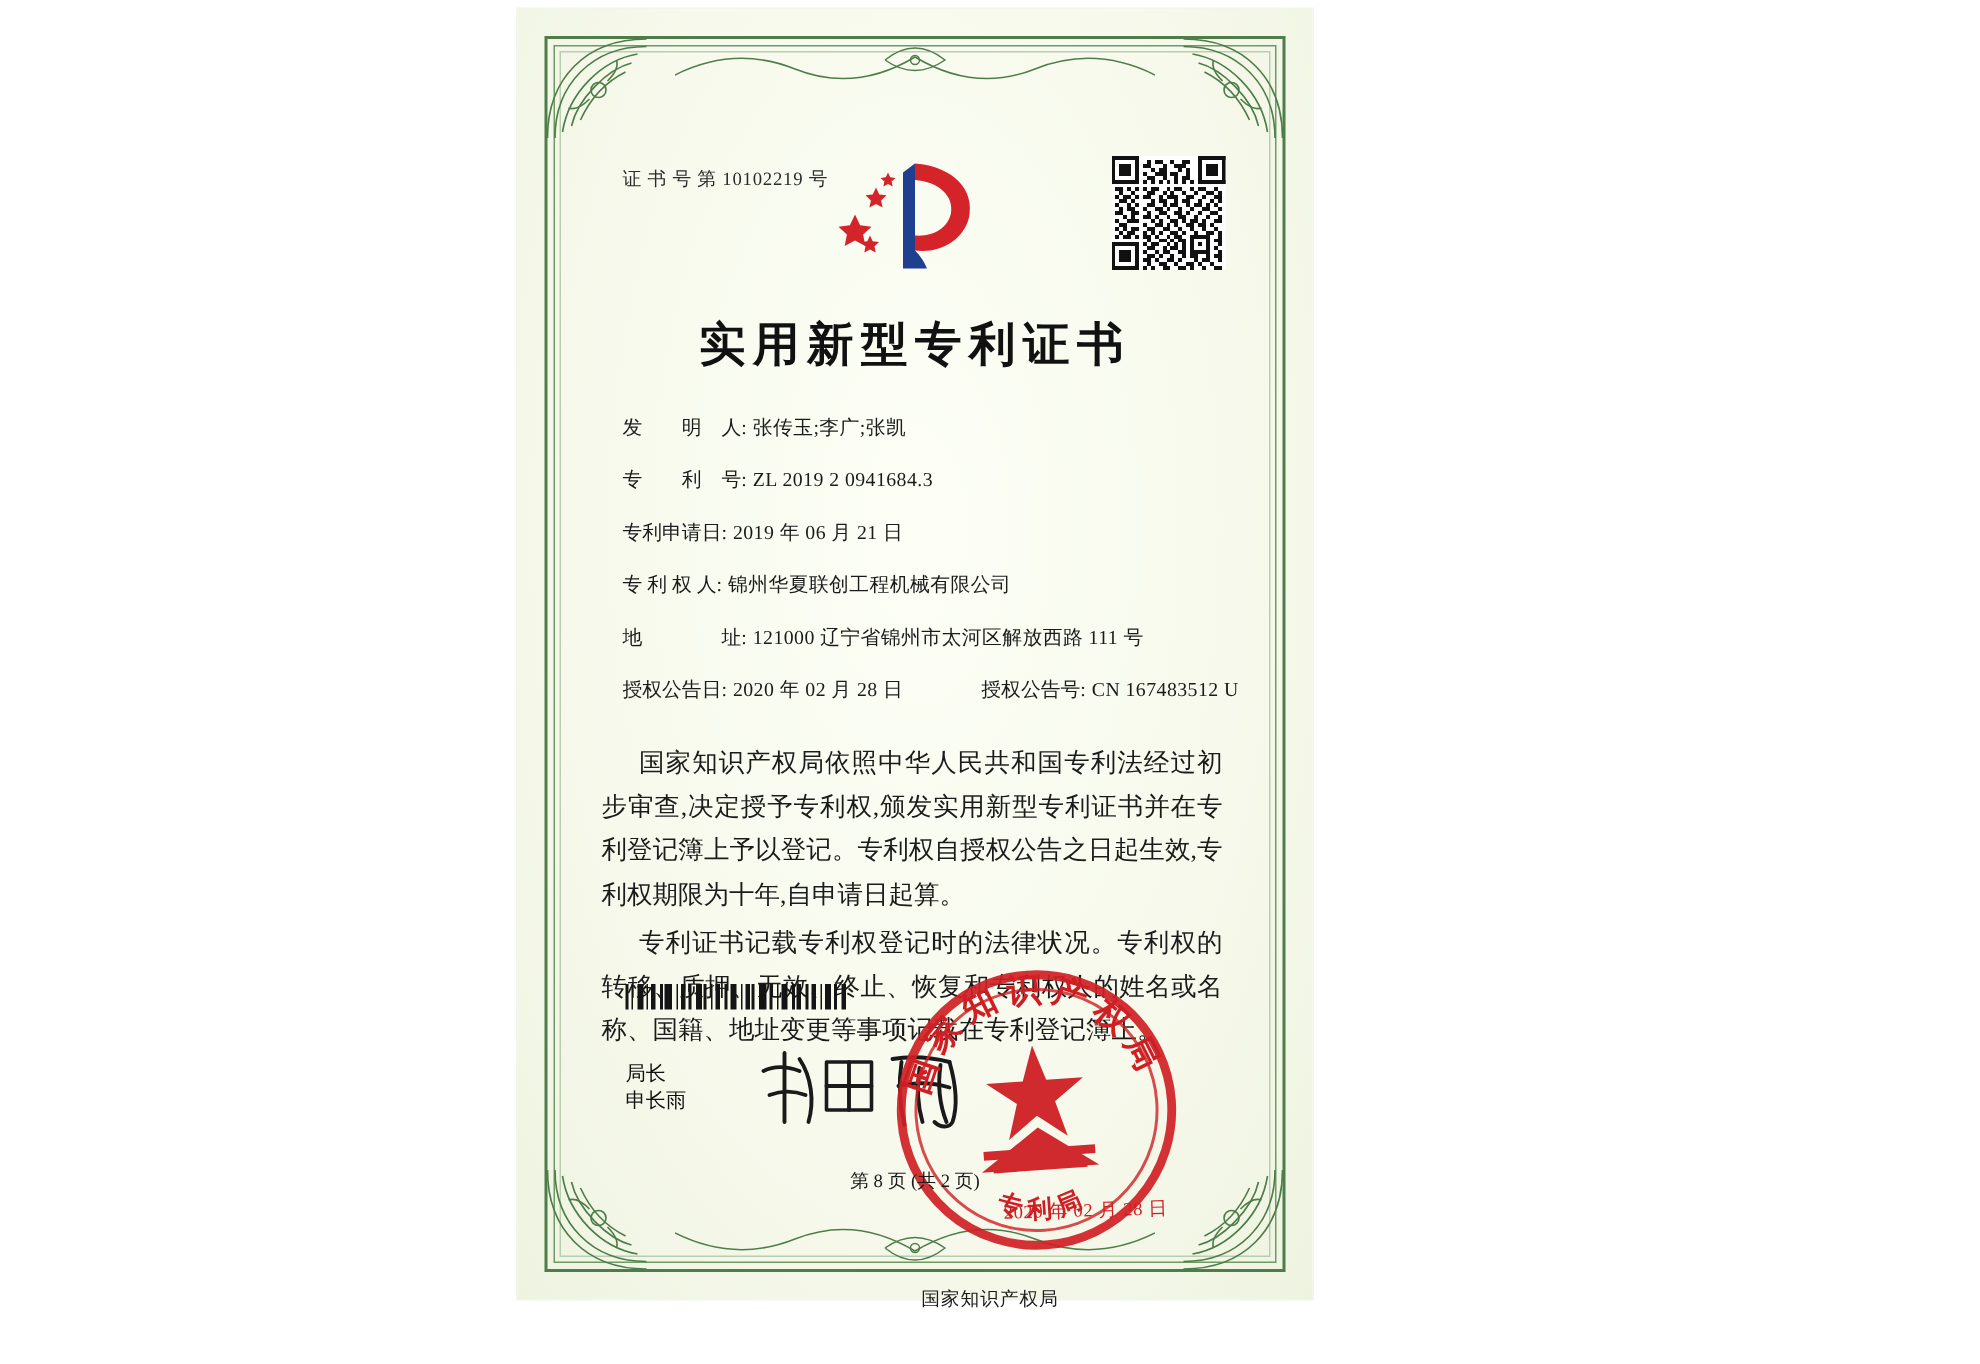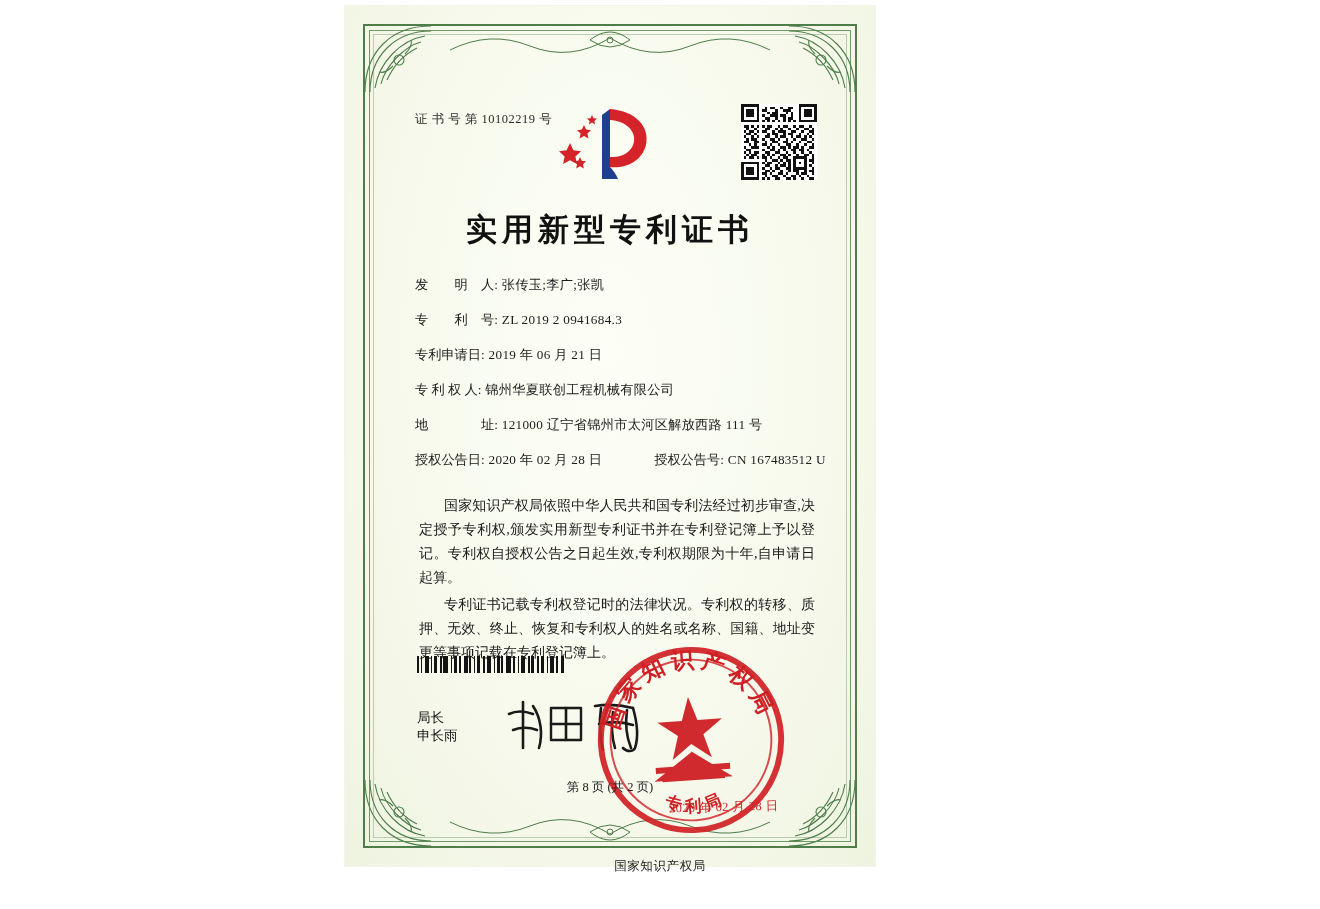--- a/index.html
+++ b/index.html
@@ -145,24 +145,24 @@
   .field-value {
     margin-left: 4px;
     letter-spacing: 0.3px;
   }
   .field-row .second-label {
     margin-left: 52px;
   }
 
   .paras {
     position: absolute;
-    left: 26px;
+    left: 8px;
     right: 12px;
     top: 440px;
-    font-size: 14px;
+    font-size: 17px;
     line-height: 1.72;
     color: #1b1b1b;
     text-align: justify;
   }
   .paras p {
     margin: 0 0 3px 0;
     text-indent: 25px;
   }
 
   
@@ -182,20 +182,21 @@
   }
 
   
   .sig-block {
     position: absolute;
     left: 24px;
     top: 655px;
     font-size: 13.5px;
     line-height: 1.35;
     color: #111;
+    font-family: Liberation Mono, monospace;
   }
   .handwriting {
     position: absolute;
     left: 110px;
     top: 640px;
     width: 150px;
     height: 62px;
   }
 
   

